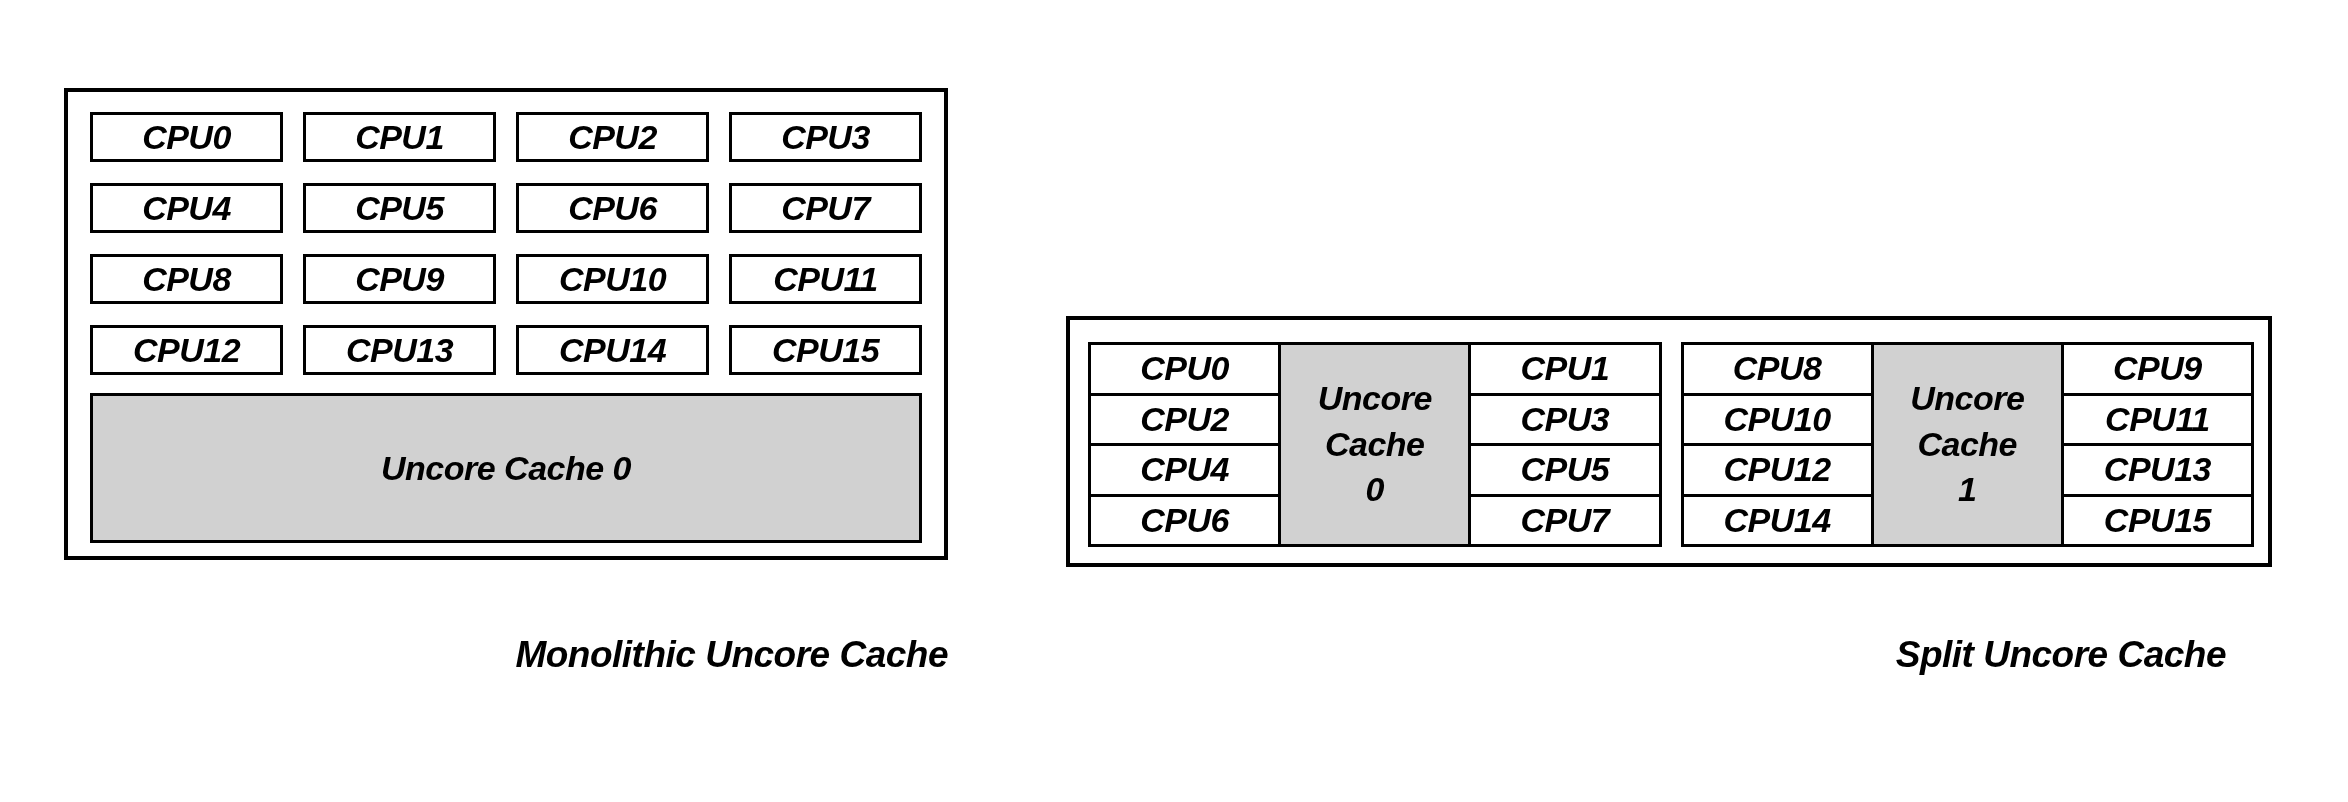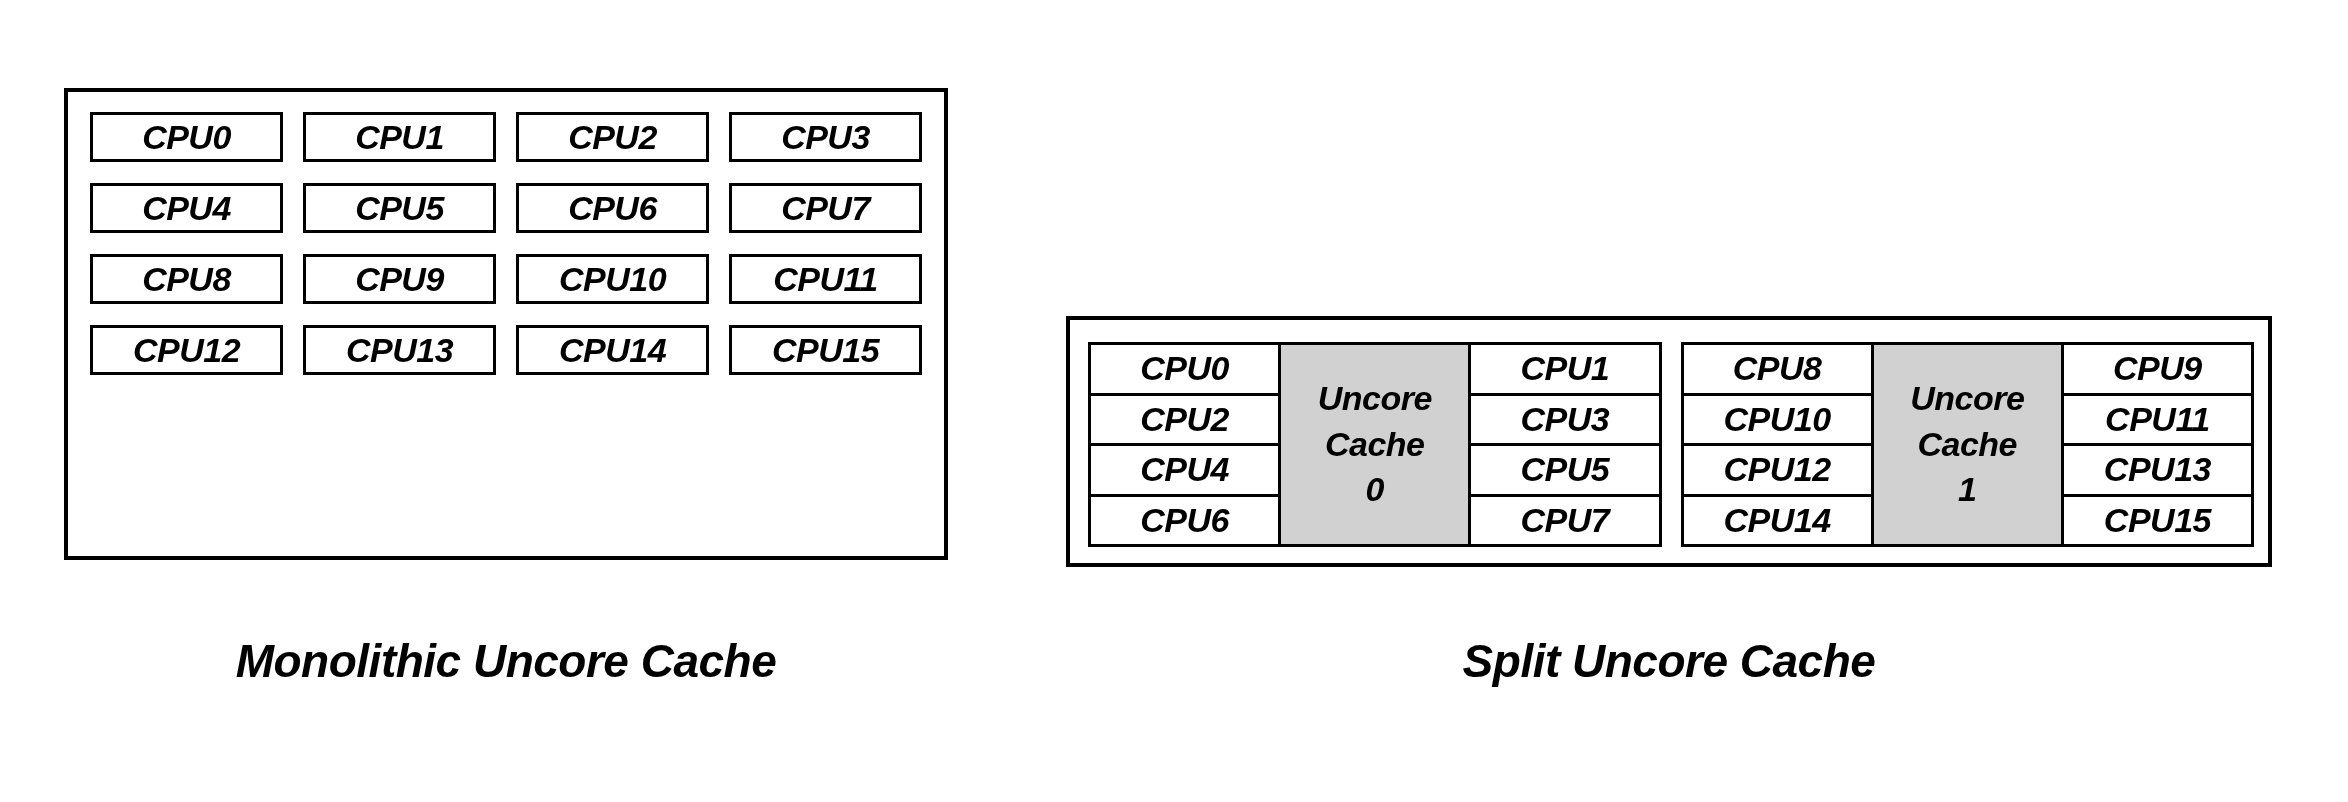--- a/index.html
+++ b/index.html
@@ -77,26 +77,26 @@
   }
   .split-group td.cache-cell{
     background:var(--cache-fill);
     line-height:1.35;
   }
   .cache-line{display:block;}
 
   
   .caption{
     position:absolute;top:634px;
-    text-align:center;
-    font-size:46px;letter-spacing:-0.5px;
+    text-align:right;
+    font-size:37px;letter-spacing:-0.5px;
     white-space:nowrap;
   }
   .caption.mono-caption{left:64px;width:884px;}
-  .caption.split-caption{left:1066px;width:1206px;}
+  .caption.split-caption{left:1020px;width:1206px;}
 </style>
 </head>
 <body>
 
 <div class="canvas">
 
   <div class="mono-box">
     <div class="cpu-grid">
       <div class="cpu-box">CPU0</div>
       <div class="cpu-box">CPU1</div>
@@ -108,20 +108,21 @@
       <div class="cpu-box">CPU7</div>
       <div class="cpu-box">CPU8</div>
       <div class="cpu-box">CPU9</div>
       <div class="cpu-box">CPU10</div>
       <div class="cpu-box">CPU11</div>
       <div class="cpu-box">CPU12</div>
       <div class="cpu-box">CPU13</div>
       <div class="cpu-box">CPU14</div>
       <div class="cpu-box">CPU15</div>
     </div>
+    <div class="uncore-mono">Uncore Cache 0</div>
   </div>
   <div class="caption mono-caption">Monolithic Uncore Cache</div>
 
   <div class="split-box">
     <table class="split-group">
       <tbody>
         <tr>
           <td>CPU0</td>
           <td class="cache-cell" rowspan="4">
             <span class="cache-line">Uncore</span>

